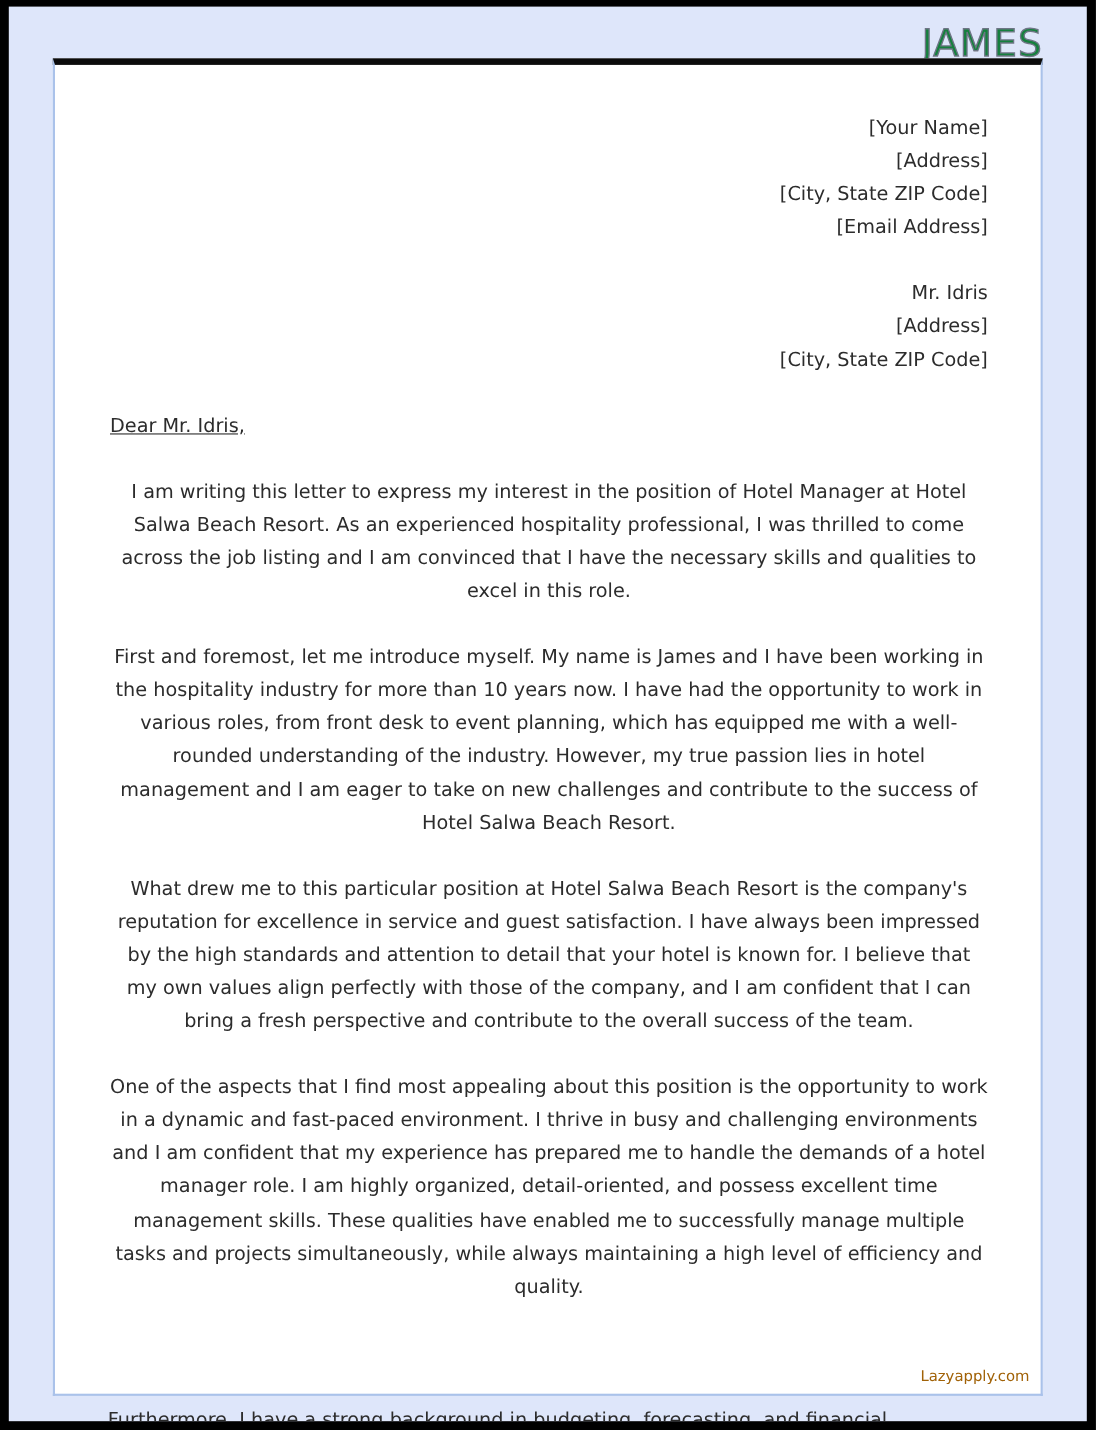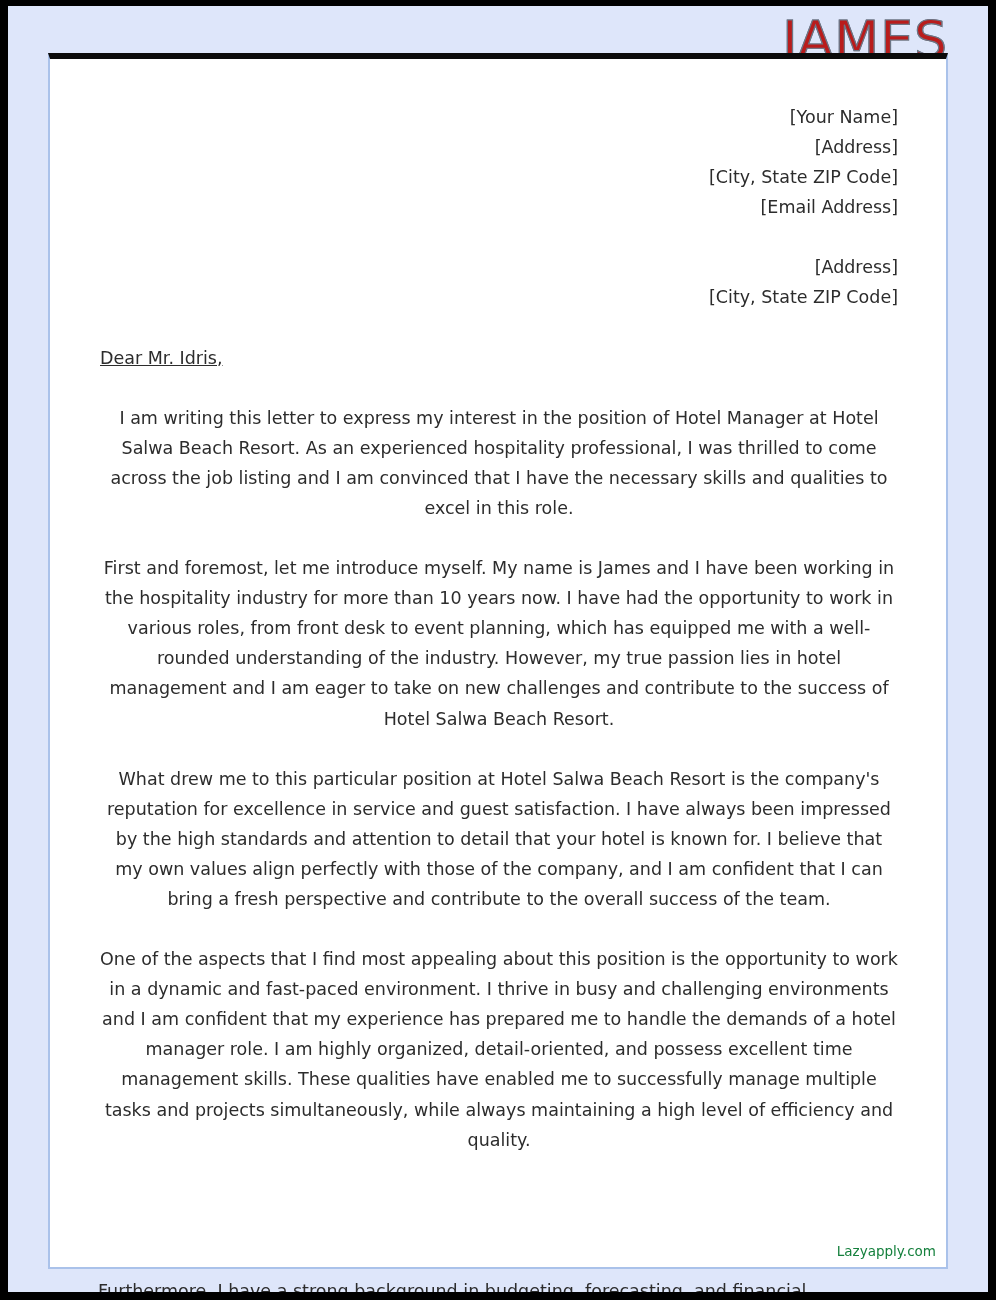--- a/index.html
+++ b/index.html
@@ -34,30 +34,29 @@
     height: 1286px;
     background: #dee6fa;
     overflow: hidden;
   }
 
   
   .applicant-name {
     position: absolute;
     right: 40px;
     top: 14px;
-    font-size: 52px;
+    font-size: 34px;
     line-height: 40px;
     letter-spacing: 1px;
     font-family: "DejaVu Sans", "Liberation Sans", sans-serif;
     font-weight: 400;
-    color: #b91c1c;
+    color: #15803d;
     -webkit-text-stroke: 1.2px #6d7585;
     text-shadow: 0 1px 0 rgba(255,255,255,0.55);
     white-space: nowrap;
-    text-decoration: underline;
   }
 
   
   .letter-card {
     position: absolute;
     left: 40px;
     top: 47px;
     width: 900px;
     height: 1216px;
     background: #ffffff;
@@ -105,21 +104,21 @@
     text-align: center;
   }
 
   
   .watermark {
     position: absolute;
     right: 10px;
     bottom: 8px;
     font-size: 13.5px;
     line-height: 16px;
-    color: #15803d;
+    color: #a16207;
     font-family: "DejaVu Sans", "Liberation Sans", sans-serif;
     white-space: nowrap;
     text-align: right;
   }
 
   
   .overflow-line {
     position: absolute;
     left: 90px;
     top: 1270px;
@@ -143,20 +142,21 @@
       <div class="letter-inner letter-text">
 
         <div class="addr-block">
           <span class="addr-line">[Your Name]</span>
           <span class="addr-line">[Address]</span>
           <span class="addr-line">[City, State ZIP Code]</span>
           <span class="addr-line">[Email Address]</span>
         </div>
 
         <div class="addr-block">
+          <span class="addr-line">Mr. Idris</span>
           <span class="addr-line">[Address]</span>
           <span class="addr-line">[City, State ZIP Code]</span>
         </div>
 
         <span class="salutation">Dear Mr. Idris,</span>
 
         <span class="body-para">I am writing this letter to express my interest in the position of Hotel Manager at Hotel Salwa Beach Resort. As an experienced hospitality professional, I was thrilled to come across the job listing and I am convinced that I have the necessary skills and qualities to excel in this role.</span>
         <span class="body-para">First and foremost, let me introduce myself. My name is James and I have been working in the hospitality industry for more than 10 years now. I have had the opportunity to work in various roles, from front desk to event planning, which has equipped me with a well-rounded understanding of the industry. However, my true passion lies in hotel management and I am eager to take on new challenges and contribute to the success of Hotel Salwa Beach Resort.</span>
         <span class="body-para">What drew me to this particular position at Hotel Salwa Beach Resort is the company's reputation for excellence in service and guest satisfaction. I have always been impressed by the high standards and attention to detail that your hotel is known for. I believe that my own values align perfectly with those of the company, and I am confident that I can bring a fresh perspective and contribute to the overall success of the team.</span>
         <span class="body-para">One of the aspects that I find most appealing about this position is the opportunity to work in a dynamic and fast-paced environment. I thrive in busy and challenging environments and I am confident that my experience has prepared me to handle the demands of a hotel manager role. I am highly organized, detail-oriented, and possess excellent time management skills. These qualities have enabled me to successfully manage multiple tasks and projects simultaneously, while always maintaining a high level of efficiency and quality.</span>

